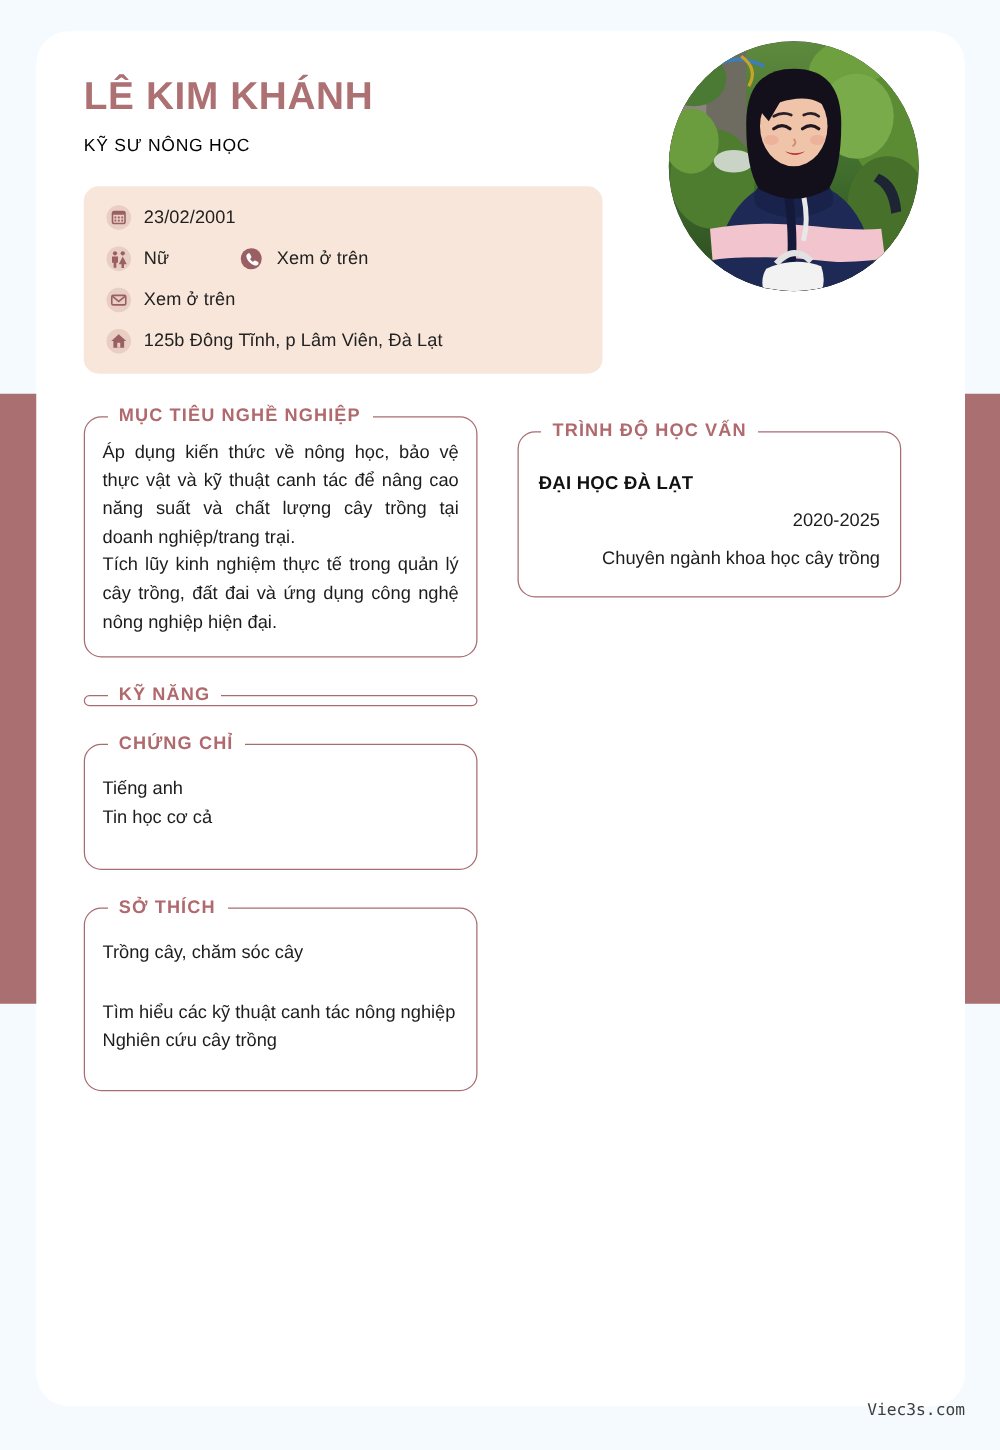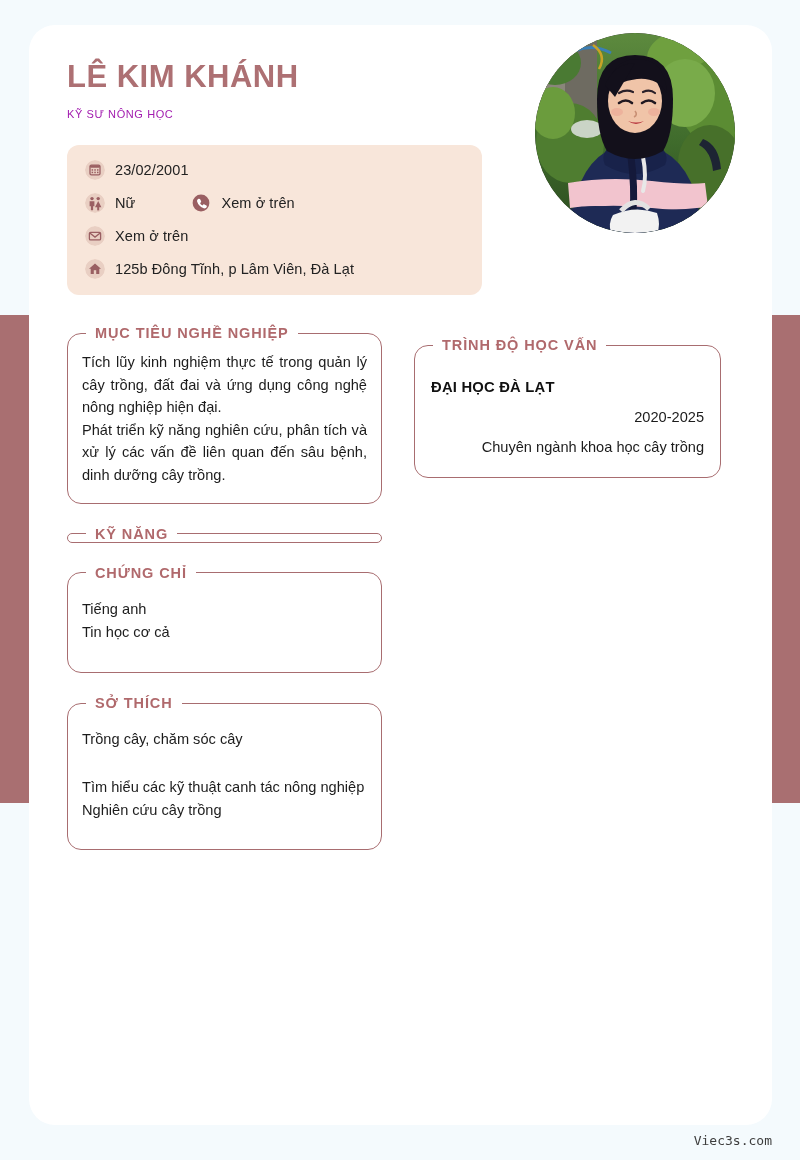--- a/index.html
+++ b/index.html
@@ -45,22 +45,22 @@
   }
   .name {
     font-size: 31px;
     font-weight: bold;
     letter-spacing: 0.5px;
     color: #ad7073;
     margin: 0 0 0 0;
     line-height: 1.2;
   }
   .job-title {
-    font-size: 11px;
-    color: #a21caf;
+    font-size: 14px;
+    color: #000000;
     letter-spacing: 0.6px;
     margin-top: 13px;
     font-weight: 400;
   }
 
   
   .photo-wrap {
     position: absolute;
     right: 37px; top: 8px;
     width: 200px; height: 200px;
@@ -168,21 +168,21 @@
     font-size: 14.6px;
     color: #1c1c1c;
     margin: 0 0 14px 0;
     text-align: right;
   }
   .edu-line:last-child { margin-bottom: 4px; }
 
   
   .footer {
     position: absolute;
-    right: 28px; bottom: 12px;
+    right: 28px; bottom: 24px;
     font-family: "DejaVu Sans Mono", monospace;
     font-size: 13px;
     color: #3d3d3d;
     z-index: 3;
   }
 </style>
 </head>
 <body>
 
 <div class="side-bar left"></div>
@@ -328,22 +328,22 @@
     </div>
   </div>
 
   <div class="body-area">
 
     <div class="col-left">
 
       <fieldset class="section">
         <legend>MỤC TIÊU NGHỀ NGHIỆP</legend>
         <div class="section-body">
+          <p class="para">Áp dụng kiến thức về nông học, bảo vệ thực vật và kỹ thuật canh tác để nâng cao năng suất và chất lượng cây trồng tại doanh nghiệp/trang trại.</p>
           <p class="para">Tích lũy kinh nghiệm thực tế trong quản lý cây trồng, đất đai và ứng dụng công nghệ nông nghiệp hiện đại.</p>
-          <p class="para">Phát triển kỹ năng nghiên cứu, phân tích và xử lý các vấn đề liên quan đến sâu bệnh, dinh dưỡng cây trồng.</p>
         </div>
       </fieldset>
 
       <fieldset class="section">
         <legend>KỸ NĂNG</legend>
       </fieldset>
 
       <fieldset class="section">
         <legend>CHỨNG CHỈ</legend>
         <div class="section-body list-compact" style="padding-top:18px;padding-bottom:28px;">

